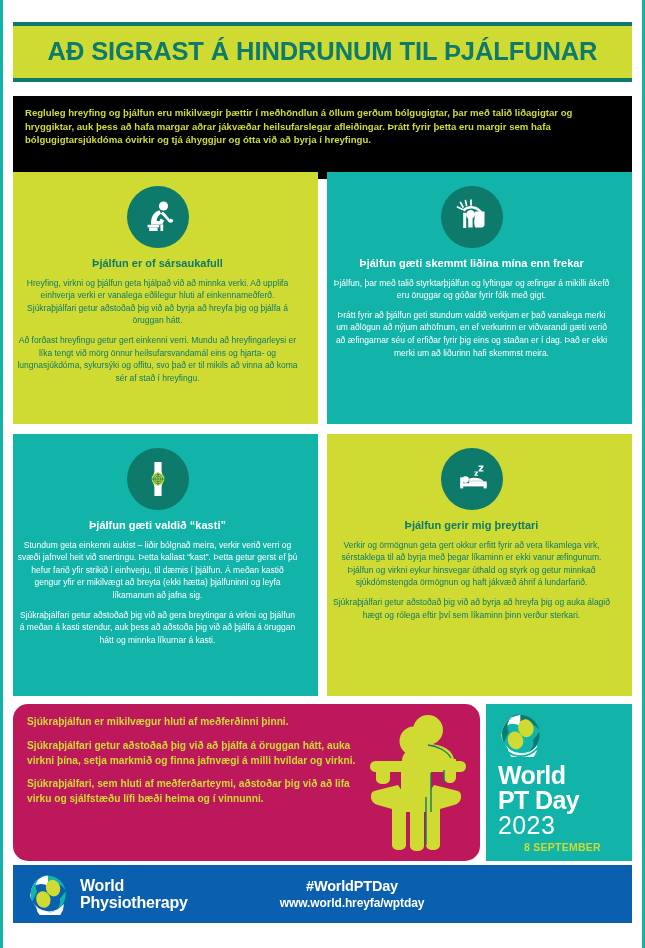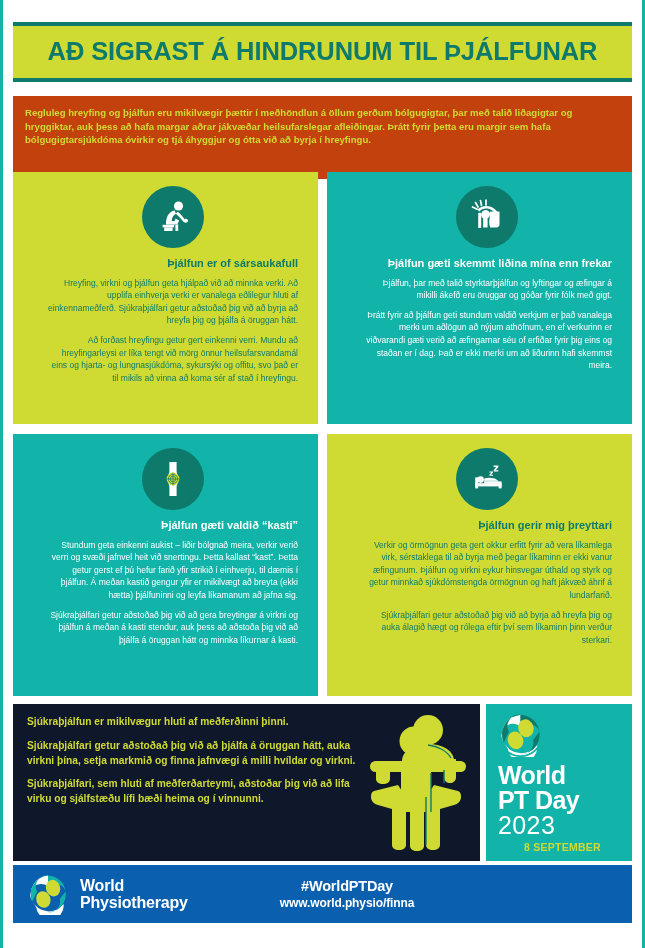--- a/index.html
+++ b/index.html
@@ -49,36 +49,36 @@
     letter-spacing: -0.1px;
     white-space: nowrap;
     line-height: 1;
   }
 
   
   .intro-box {
     position: absolute;
     left: 13px; top: 96px;
     width: 619px; height: 83px;
-    background: #c2410c;
+    background: #000000;
     padding: 10px 12px 0 12px;
   }
   .intro-box p {
     color: #cfdb33;
     font-size: 9.6px;
     font-weight: bold;
     line-height: 1.42;
     text-align: left;
   }
 
   
   .card {
     position: absolute;
-    padding: 14px 20px 10px 35px;
-    text-align: right;
+    padding: 14px 20px 10px 4px;
+    text-align: center;
   }
   .card.c1 { left: 13px;  top: 172px; width: 305px; height: 252px; background: #cfdb33; }
   .card.c2 { left: 327px; top: 172px; width: 305px; height: 252px; background: #12b3a8; }
   .card.c3 { left: 13px;  top: 434px; width: 305px; height: 262px; background: #12b3a8; }
   .card.c4 { left: 327px; top: 434px; width: 305px; height: 262px; background: #cfdb33; }
 
   .icon-wrap {
     width: 62px; height: 62px;
     margin: 0 auto 9px auto;
     border-radius: 50%;
@@ -107,22 +107,23 @@
   .card.c1 p,  .card.c4 p  { color: #0d7a6b; }
   
   .card.c2 h2, .card.c3 h2 { color: #ffffff; }
   .card.c2 p,  .card.c3 p  { color: #ffffff; }
 
   
   .summary {
     position: absolute;
     left: 13px; top: 704px;
     width: 467px; height: 157px;
-    background: #0f172a;
+    background: #be185d;
     padding: 11px 14px 12px 14px;
+    border-radius: 15px;
   }
   .summary p {
     color: #cfdb33;
     font-size: 10.2px;
     font-weight: bold;
     line-height: 1.45;
     margin-bottom: 9px;
     max-width: 330px;
   }
   .summary-figure {
@@ -368,17 +369,17 @@
         <ellipse cx="62" cy="36" rx="17" ry="20" transform="rotate(-18 62 36)" fill="#cfdb33"></ellipse>
         <ellipse cx="39" cy="63" rx="17" ry="20" transform="rotate(-18 39 63)" fill="#cfdb33"></ellipse>
       </svg>
     </div>
     <div class="wp-name">
       <div>World</div>
       <div>Physiotherapy</div>
     </div>
     <div class="hash-block">
       <div class="hash">#WorldPTDay</div>
-      <div class="url">www.world.physio/finna</div>
+      <div class="url">www.world.hreyfa/wptday</div>
     </div>
   </div>
 
 </div>
 
 </body></html>

